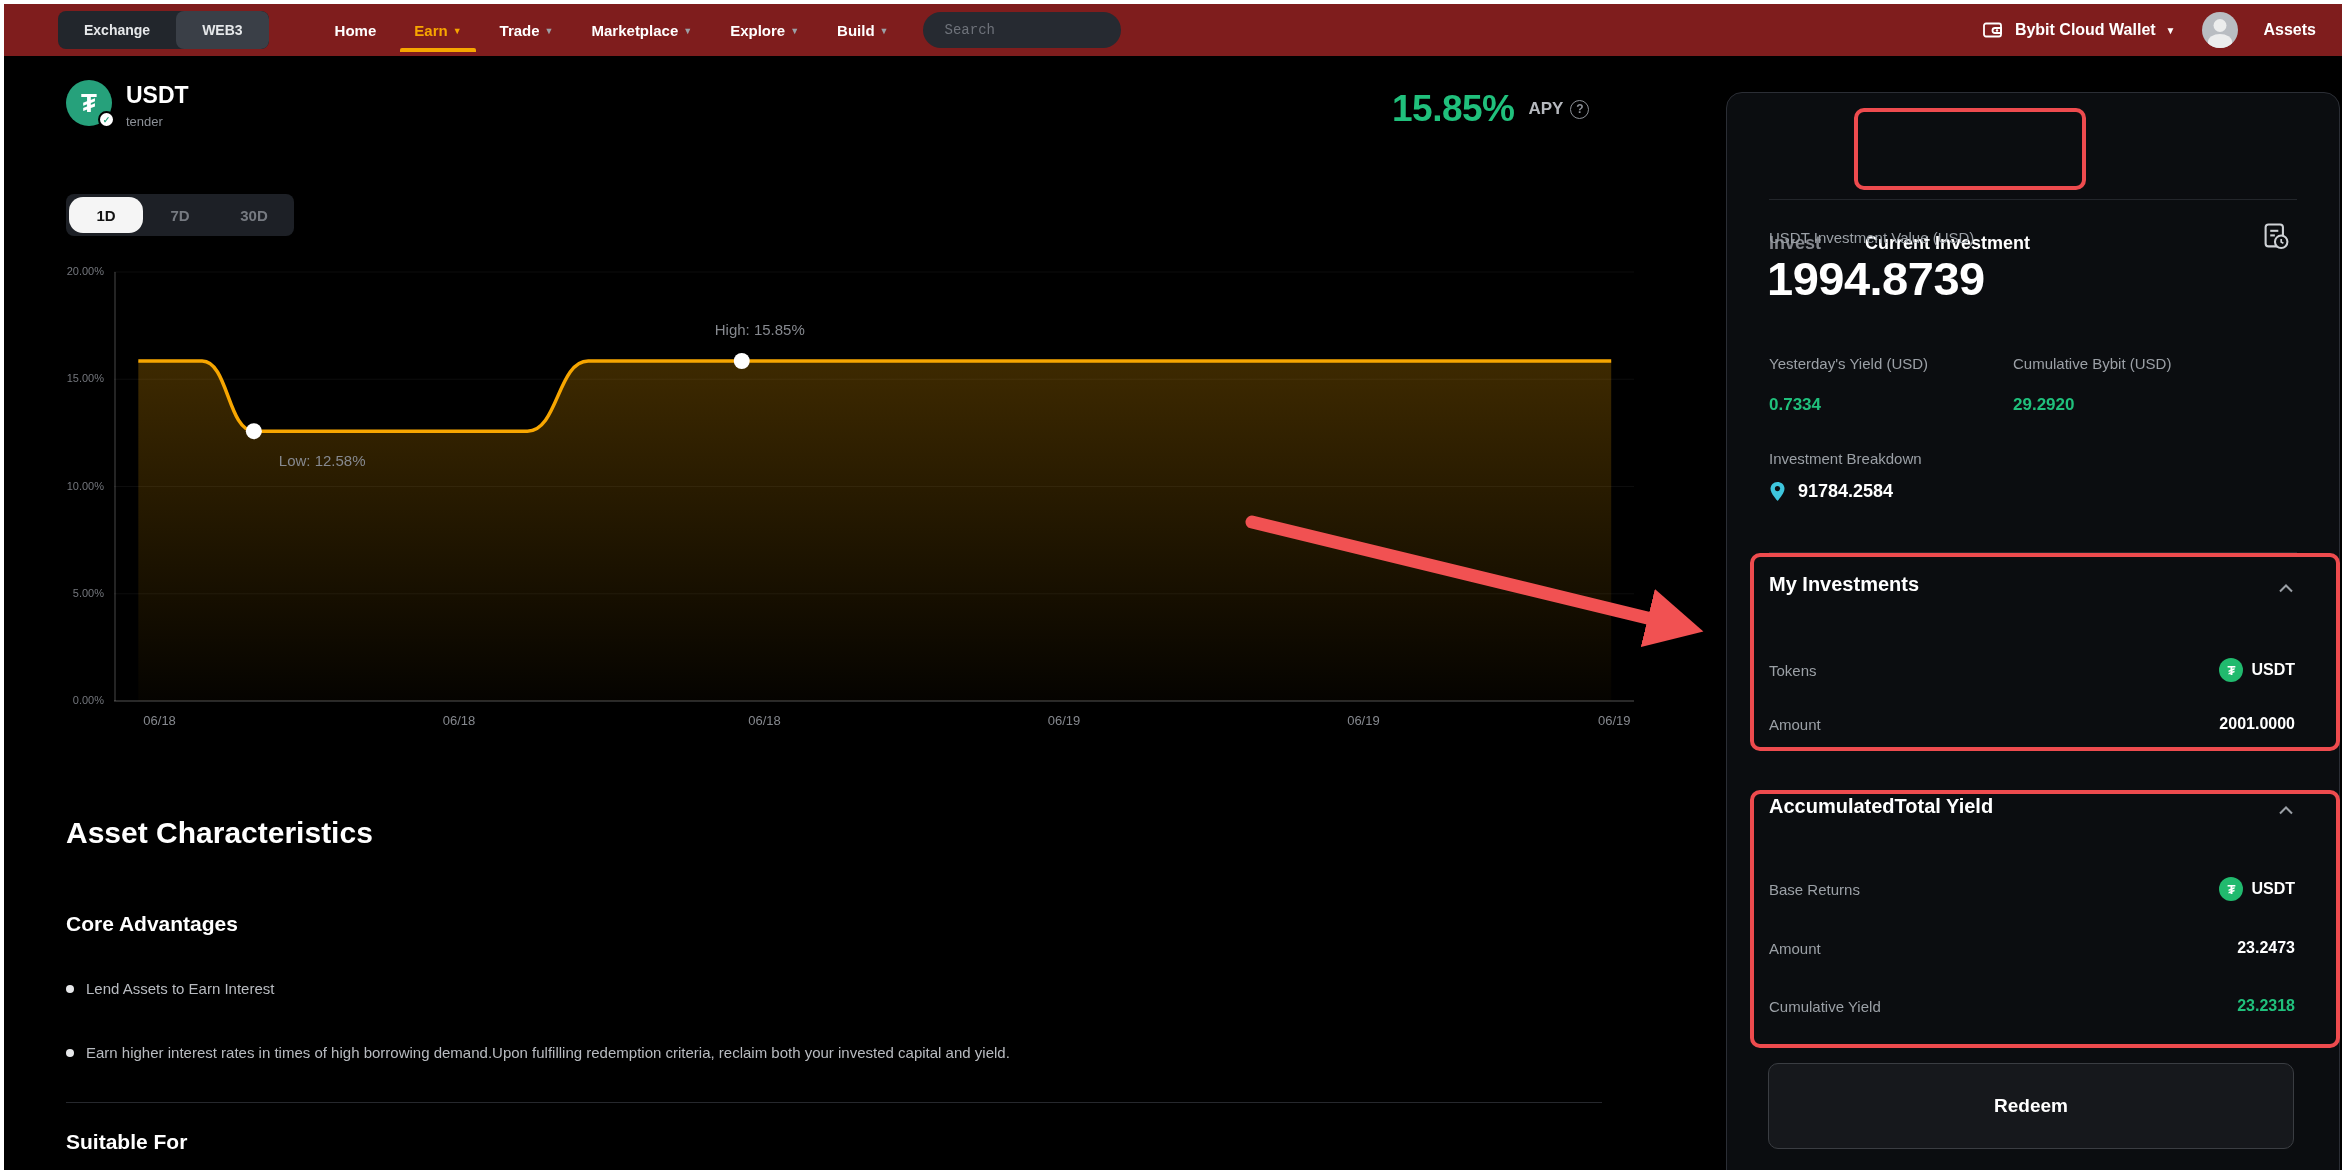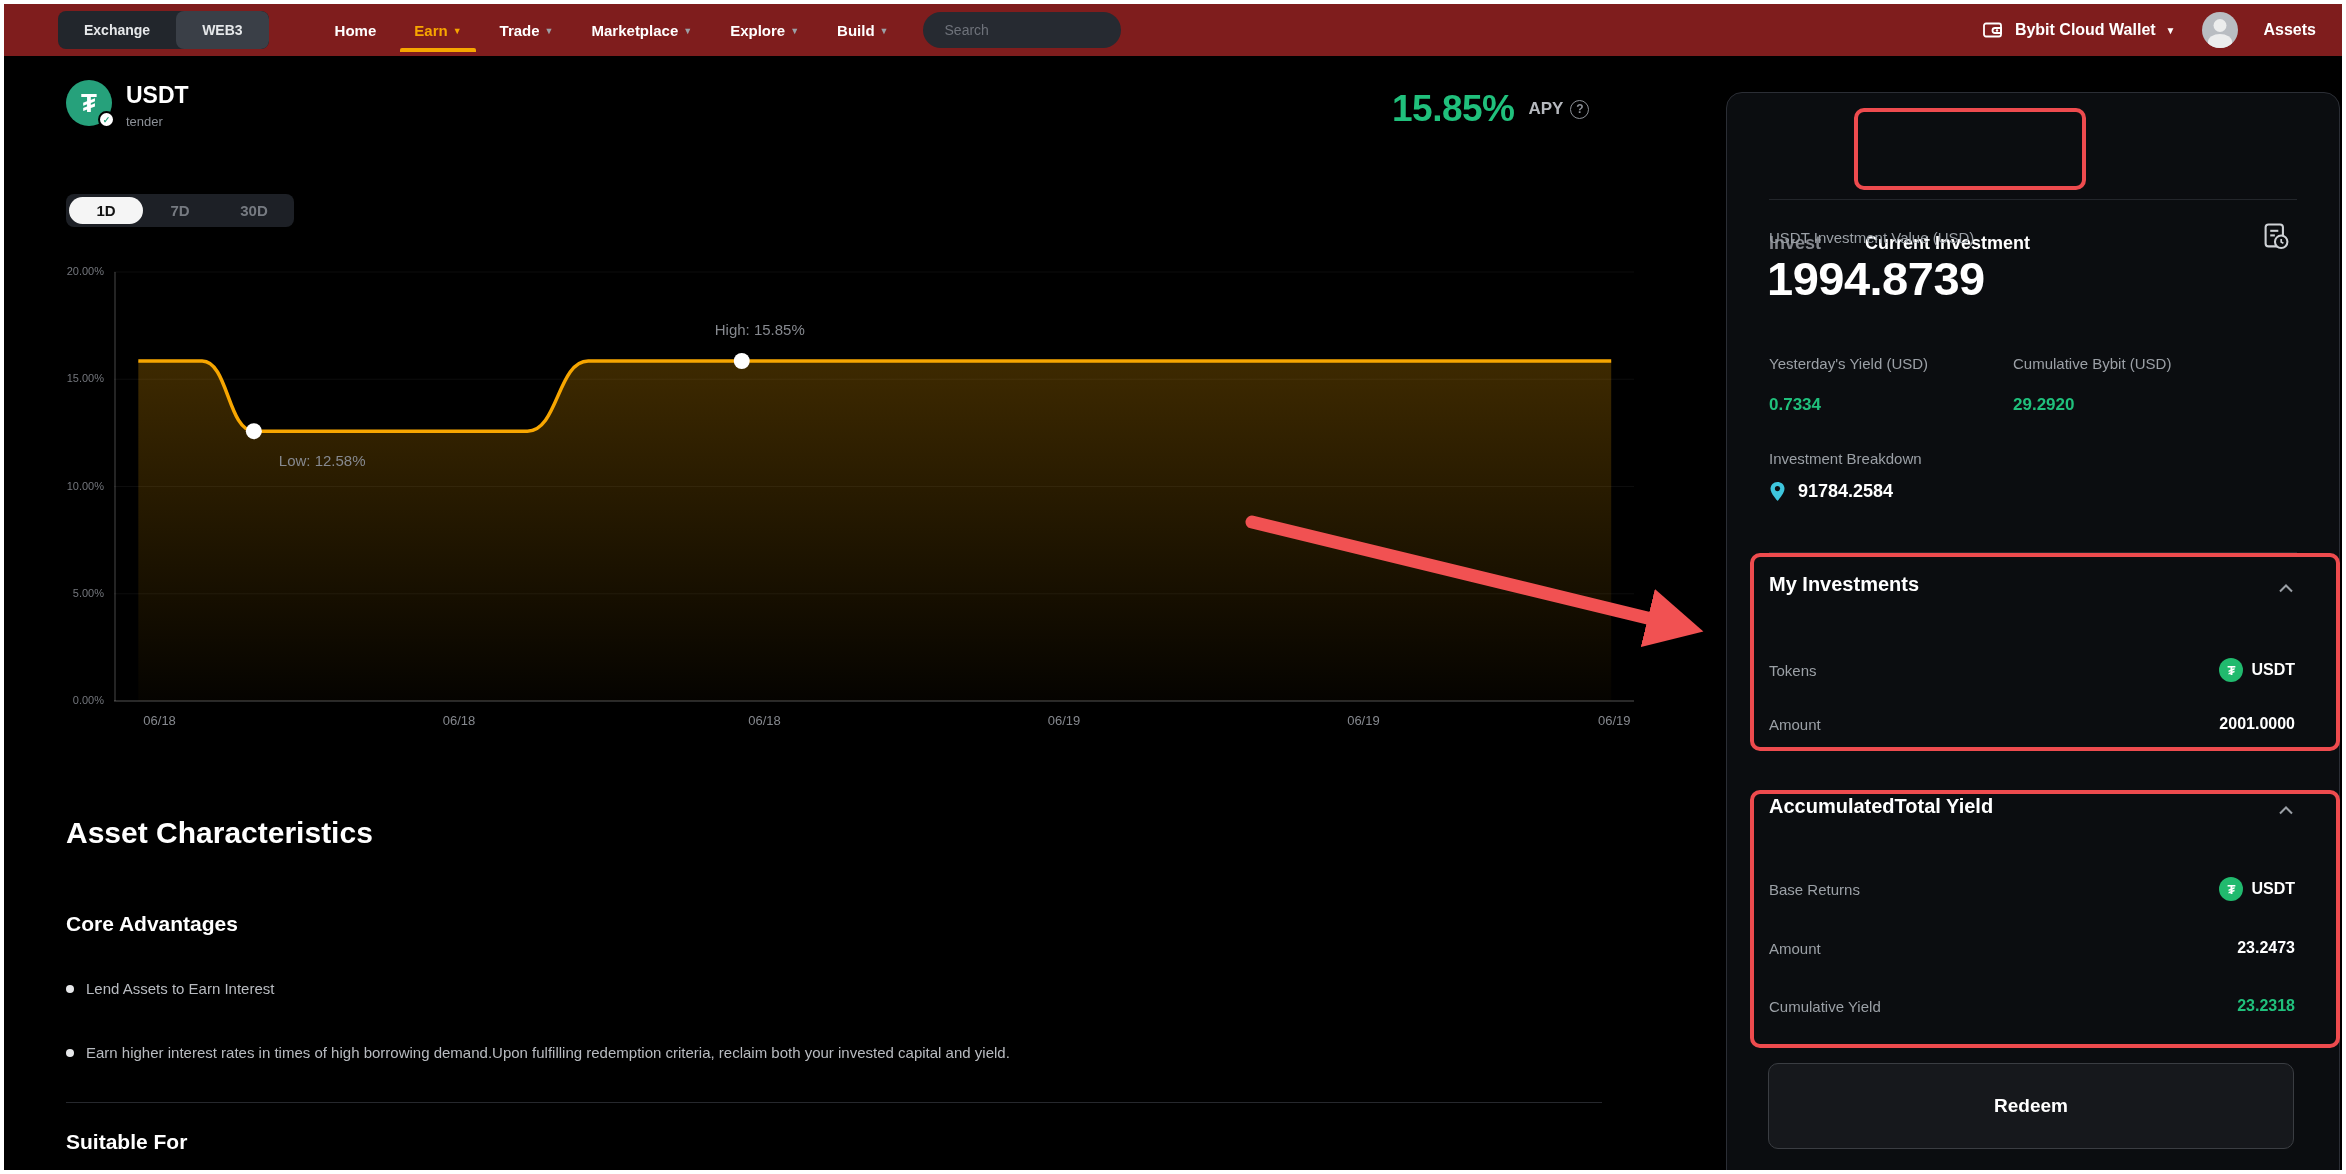--- a/index.html
+++ b/index.html
@@ -12,21 +12,21 @@
   .toggle { display:flex; background:#22262c; border-radius:8px; overflow:hidden; height:38px; align-items:stretch; }
   .toggle .seg { display:flex; align-items:center; justify-content:center; padding:0 26px; font-size:14px; font-weight:700; color:#e6e8ea; cursor:pointer; }
   .toggle .seg.active { background:#3a3f47; border-radius:8px; }
   .nav-items { display:flex; align-items:center; gap:38px; margin-left:66px; height:52px; }
   .nav-item { position:relative; display:flex; align-items:center; gap:5px; height:44px; font-size:15px; font-weight:700; color:#fff; cursor:pointer; }
   .nav-item .caret { font-size:9px; color:#9ca0a6; margin-top:2px; }
   .nav-item.active { color:#f7a600; }
   .nav-item.active .caret { color:#f7a600; }
   .earn-underline { position:absolute; left:-14px; right:-14px; bottom:0; height:4px; background:#f7a600; border-radius:2px 2px 0 0; }
   .search-pill { display:flex; align-items:center; gap:8px; margin-left:34px; width:198px; height:36px; background:#262a31; border-radius:18px; padding:0 14px; }
-  .search-pill input { flex:1; background:transparent; border:none; outline:none; color:#c7cace; font-size:14px; font-family:Liberation Sans, sans-serif; }
+  .search-pill input { flex:1; background:transparent; border:none; outline:none; color:#c7cace; font-size:14px; font-family:Liberation Mono, monospace; }
   .search-pill input::placeholder { color:#6e727a; }
   .nav-right { margin-left:auto; display:flex; align-items:center; gap:26px; }
   .wallet-entry { display:flex; align-items:center; gap:10px; font-size:16px; font-weight:700; color:#fff; cursor:pointer; }
   .wallet-entry .caret { font-size:10px; color:#fff; }
   .avatar { width:36px; height:36px; border-radius:50%; background:#b9bdc2; position:relative; overflow:hidden; cursor:pointer; }
   .avatar::before { content:""; position:absolute; left:50%; top:7px; transform:translateX(-50%); width:13px; height:13px; border-radius:50%; background:#eceded; }
   .avatar::after { content:""; position:absolute; left:50%; top:22px; transform:translateX(-50%); width:24px; height:16px; border-radius:50% 50% 0 0; background:#eceded; }
   .assets-link { font-size:16px; font-weight:700; color:#fff; cursor:pointer; white-space:nowrap; }
 
   
@@ -36,21 +36,21 @@
   .token-badge { position:absolute; right:-3px; bottom:-2px; width:17px; height:17px; border-radius:50%; background:#fff; border:2px solid #000; display:flex; align-items:center; justify-content:center; font-size:9px; color:#26a17b; font-weight:700; }
   .asset-name { font-size:23px; font-weight:700; color:#fff; margin-top:2px; }
   .asset-sub { font-size:13px; color:#8c9097; margin-top:5px; }
   .apy-wrap { position:absolute; left:1388px; top:84px; display:flex; align-items:center; gap:14px; }
   .apy-value { font-size:37px; font-weight:700; color:#20c07c; letter-spacing:-0.5px; }
   .apy-label { font-size:17px; font-weight:700; color:#b5b8bd; display:flex; align-items:center; gap:7px; }
   .q-icon { width:19px; height:19px; border:1.5px solid #8c9097; border-radius:50%; color:#8c9097; font-size:12px; font-weight:700; display:flex; align-items:center; justify-content:center; }
 
   
   .periods { position:absolute; left:62px; top:190px; display:flex; background:#1d2026; border-radius:8px; padding:3px; }
-  .period { width:74px; height:27px; display:flex; align-items:center; justify-content:center; font-size:15px; font-weight:700; color:#767a81; border-radius:14px; cursor:pointer; }
+  .period { width:74px; height:36px; display:flex; align-items:center; justify-content:center; font-size:15px; font-weight:700; color:#767a81; border-radius:14px; cursor:pointer; }
   .period.active { background:#f5f5f5; color:#121212; }
 
   
   .chart-area { position:absolute; left:110px; top:255px; width:1520px; height:445px; }
   .y-tick { position:absolute; left:-98px; width:88px; text-align:right; font-size:11px; color:#73767c; }
   .x-tick { position:absolute; top:454px; width:70px; margin-left:-35px; text-align:center; font-size:13px; color:#85888e; }
 
   
   .char-title { position:absolute; left:62px; top:812px; font-size:30px; font-weight:700; color:#fff; }
   .core-title { position:absolute; left:62px; top:908px; font-size:21px; font-weight:700; color:#fff; }

